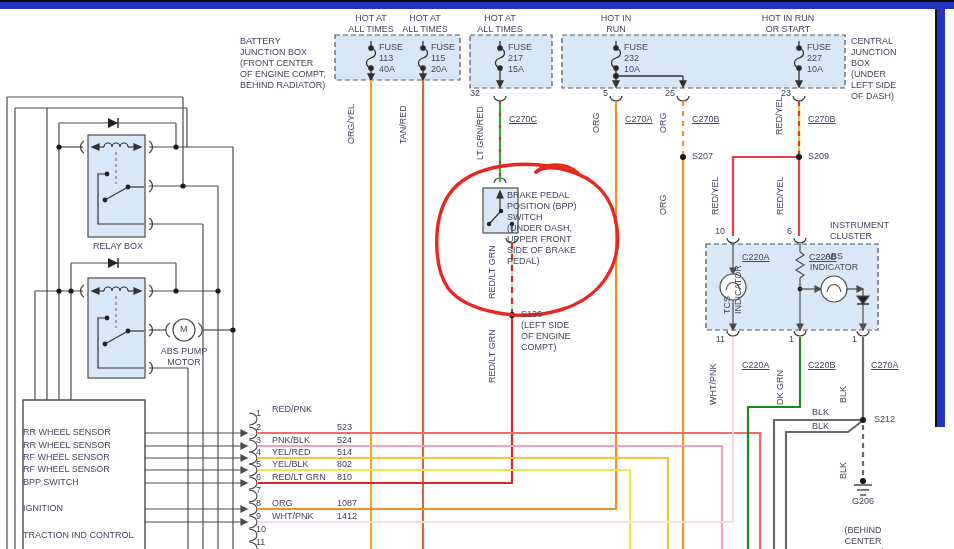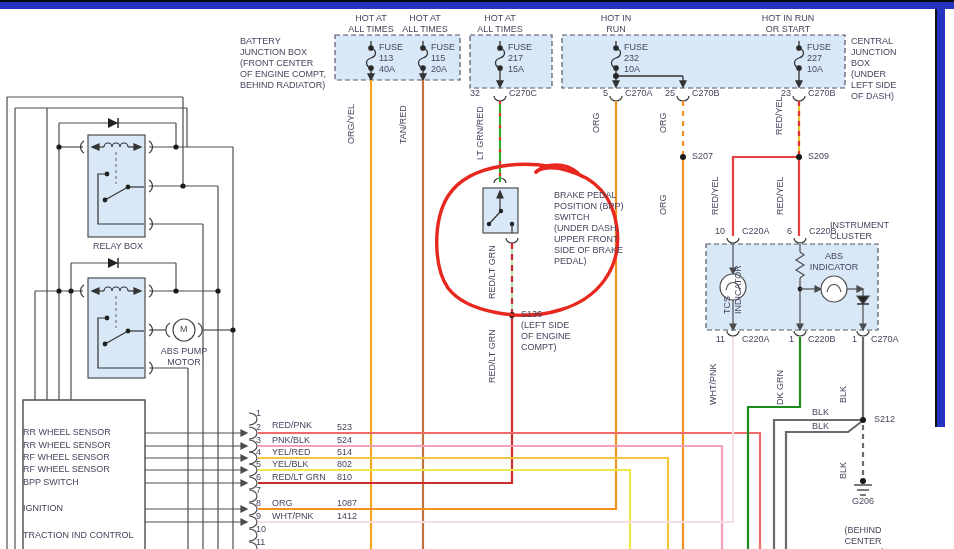--- a/index.html
+++ b/index.html
@@ -3,21 +3,21 @@
 <meta charset="utf-8">
 <style>
   html,body{margin:0;padding:0;background:#fff;}
   #stage{position:relative;width:954px;height:549px;overflow:hidden;background:#fff;
          font-family:"Liberation Sans",sans-serif;}
   .lbl{position:absolute;font:9px/11px "Liberation Sans",sans-serif;color:#45455e;
        white-space:pre-line;letter-spacing:0px;}
   .vlbl{position:absolute;font:9px/11px "Liberation Sans",sans-serif;color:#45455e;
         white-space:pre-line;transform:rotate(-90deg);transform-origin:0 100%;}
   .c{text-align:center}.r{text-align:left}
-  .conn{}
+  .conn{text-decoration:underline;margin-top:26px;}
   .num{font:9px/11px "Liberation Sans",sans-serif;color:#45455e;}
   svg{position:absolute;left:0;top:0;}
   .topbar{position:absolute;left:0;top:0;width:954px;height:9px;
           background:linear-gradient(#0a0a0a 0 2px,#2433c0 2px 100%);}
   .rightbar{position:absolute;left:935px;top:9px;width:8px;height:418px;
             background:#2433c0;border-left:2px solid #111;}
 </style>
 </head>
 <body>
 
@@ -370,21 +370,21 @@
 OF ENGINE
 COMPT)</div>
 <div class="lbl" style="left:874px;top:414px">S212</div>
 <div class="lbl c" style="left:832px;top:496px;width:62px">G206</div>
 <div class="lbl c" style="left:832px;top:525px;width:62px">(BEHIND
 CENTER
 OF DASH)</div>
 <div class="lbl r" style="left:812px;top:407px;width:32px">BLK</div>
 <div class="lbl r" style="left:812px;top:421px;width:32px">BLK</div>
 
-<div class="lbl" style="left:554px;top:190px">BRAKE PEDAL
+<div class="lbl" style="left:507px;top:190px">BRAKE PEDAL
 POSITION (BPP)
 SWITCH
 (UNDER DASH,
 UPPER FRONT
 SIDE OF BRAKE
 PEDAL)</div>
 <div class="lbl c" style="left:88px;top:241px;width:60px">RELAY BOX</div>
 <div class="lbl c" style="left:147px;top:346px;width:74px">ABS PUMP
 MOTOR</div>
 <span class="num" style="position:absolute;left:180px;top:324px">M</span>
@@ -406,21 +406,21 @@
 <span class="num" style="position:absolute;left:256px;top:435px">3</span>
 <span class="num" style="position:absolute;left:256px;top:447px">4</span>
 <span class="num" style="position:absolute;left:256px;top:459px">5</span>
 <span class="num" style="position:absolute;left:256px;top:472px">6</span>
 <span class="num" style="position:absolute;left:256px;top:485px">7</span>
 <span class="num" style="position:absolute;left:256px;top:498px">8</span>
 <span class="num" style="position:absolute;left:256px;top:511px">9</span>
 <span class="num" style="position:absolute;left:256px;top:524px">10</span>
 <span class="num" style="position:absolute;left:256px;top:537px">11</span>
 
-<span class="num" style="position:absolute;left:272px;top:420px">RED/PNK</span>
+<span class="num" style="position:absolute;left:272px;top:404px">RED/PNK</span>
 <span class="num" style="position:absolute;left:337px;top:422px">523</span>
 <span class="num" style="position:absolute;left:272px;top:435px">PNK/BLK</span>
 <span class="num" style="position:absolute;left:337px;top:435px">524</span>
 <span class="num" style="position:absolute;left:272px;top:447px">YEL/RED</span>
 <span class="num" style="position:absolute;left:337px;top:447px">514</span>
 <span class="num" style="position:absolute;left:272px;top:459px">YEL/BLK</span>
 <span class="num" style="position:absolute;left:337px;top:459px">802</span>
 <span class="num" style="position:absolute;left:272px;top:472px">RED/LT GRN</span>
 <span class="num" style="position:absolute;left:337px;top:472px">810</span>
 <span class="num" style="position:absolute;left:272px;top:498px">ORG</span>

